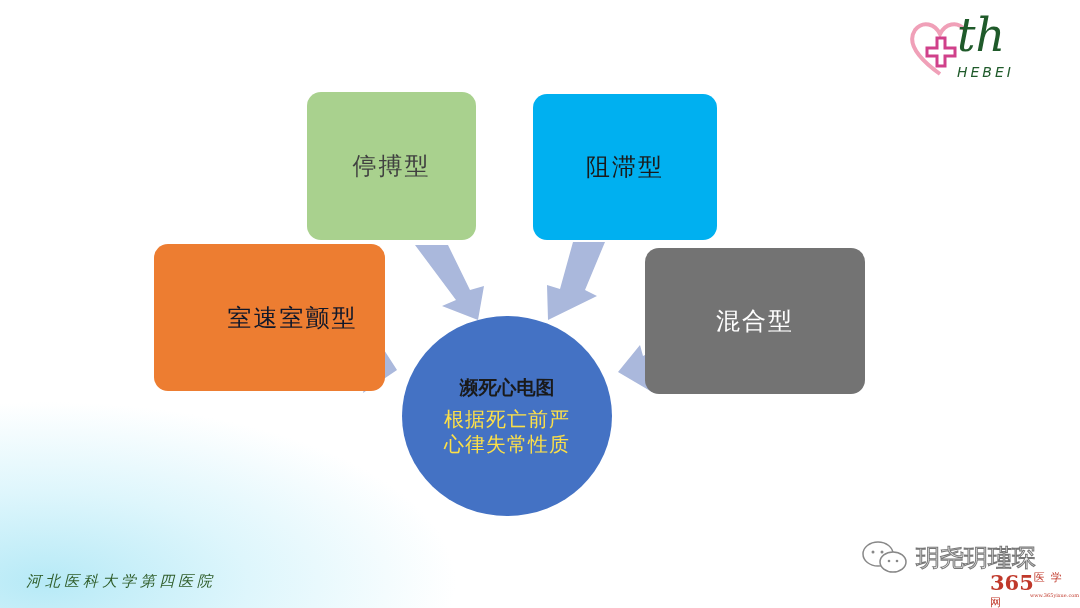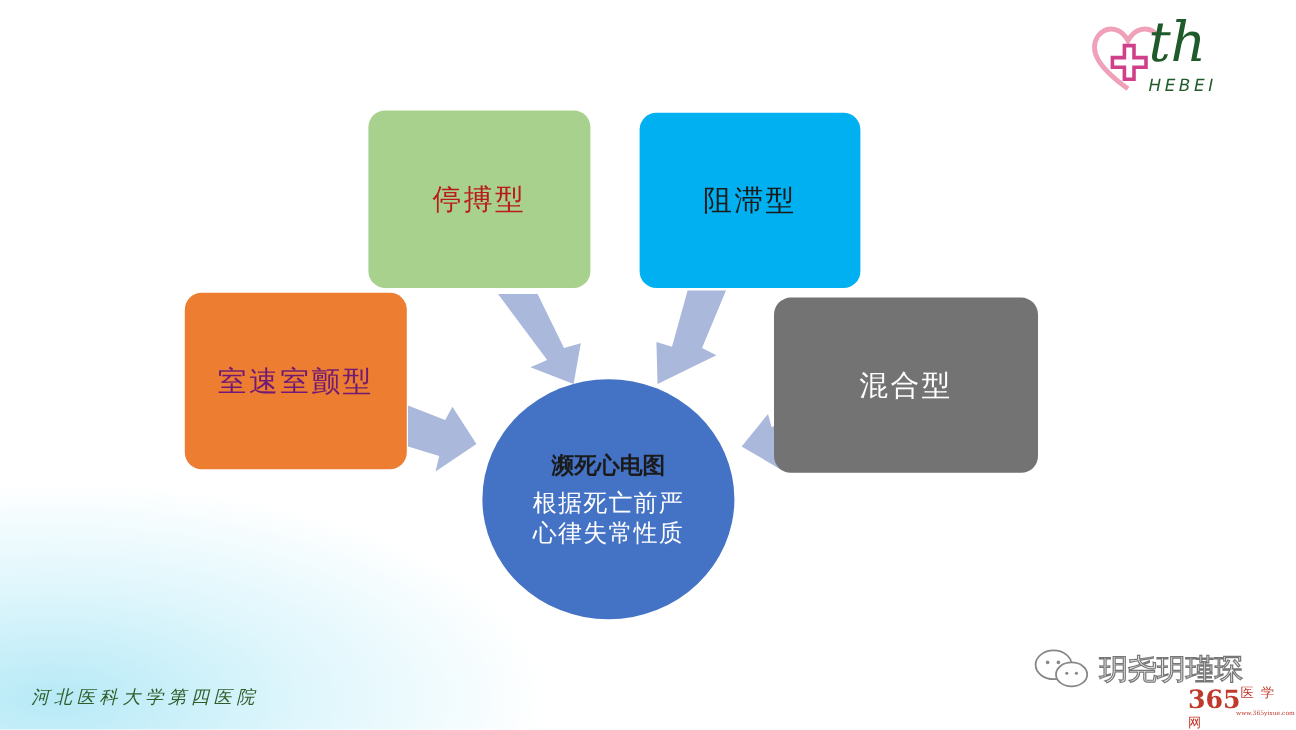--- a/index.html
+++ b/index.html
@@ -4,21 +4,21 @@
 <style>
   html, body { margin:0; padding:0; }
   body { width:1080px; height:608px; position:relative; overflow:hidden; background:#ffffff; font-family:"DejaVu Serif", serif; }
   .bg-wash { position:absolute; left:-60px; top:400px; width:520px; height:260px;
     background: radial-gradient(ellipse at 20% 70%, rgba(170,230,245,0.85) 0%, rgba(200,240,250,0.6) 35%, rgba(255,255,255,0) 70%); }
   .box { position:absolute; border-radius:14px; display:flex; align-items:center; justify-content:center;
     font-size:24px; letter-spacing:2px; }
   .circle { position:absolute; left:402px; top:316px; width:210px; height:200px; border-radius:50%;
     background:#4472c4; display:flex; flex-direction:column; align-items:center; justify-content:center;text-align:center; }
   .circle .title { color:#1a1a1a; font-size:19px; font-weight:bold; margin-bottom:6px; }
-  .circle .line { color:#ffffff; font-size:20px; line-height:25px; letter-spacing:1px; }
+  .circle .line { color:#fde047; font-size:20px; line-height:25px; letter-spacing:1px; }
   svg.arrows { position:absolute; left:0; top:0; width:1080px; height:608px; }
   .logo { position:absolute; left:905px; top:14px; width:160px; height:75px; }
   .logo .th { position:absolute; left:52px; top:-6px; font-family:"DejaVu Serif", serif; font-style:italic;
     font-size:46px; color:#1f5a2a; }
   .logo .hebei { position:absolute; left:52px; top:50px; font-family:"DejaVu Sans", sans-serif; font-style:italic;
     font-size:14px; letter-spacing:3px; color:#1f5a2a; }
   .footer-left { position:absolute; left:26px; top:572px; font-size:15px; color:#2f5d2a; letter-spacing:4px;
     font-style:italic; font-family:"DejaVu Serif", serif; }
   .wm { position:absolute; left:860px; top:540px; display:flex; align-items:center; }
   .wm .text { font-size:24px; color:#f4f4f4; -webkit-text-stroke:1px #777; margin-left:6px; font-family:"DejaVu Sans", sans-serif; }
@@ -35,24 +35,24 @@
 
   <polygon fill="#aab8dc" points="415,245 448,245 470,290 484,286 478,320 442,306 456,300"></polygon>
 
   <polygon fill="#aab8dc" points="573,242 605,242 585,290 597,296 548,320 547,285 560,289"></polygon>
 
   <polygon fill="#aab8dc" points="340,338 371,350 377,339 397,370 363,393 366,380 340,372"></polygon>
 
   <polygon fill="#aab8dc" points="683,336 683,368 650,378 652,392 618,372 640,345 643,356"></polygon>
 </svg>
 
-<div class="box" style="left:154px;top:244px;width:185px;height:147px;background:#ed7d31;color:#701a75;">
+<div class="box" style="left:154px;top:244px;width:185px;height:147px;background:#ed7d31;color:#0f172a;padding-left:46px;">
   <span>室速室颤型</span>
 </div>
-<div class="box" style="left:307px;top:92px;width:185px;height:148px;background:#a9d18e;color:#b91c1c;">
+<div class="box" style="left:307px;top:92px;width:169px;height:148px;background:#a9d18e;color:#404040;">
   <span>停搏型</span>
 </div>
 <div class="box" style="left:533px;top:94px;width:184px;height:146px;background:#00b0f0;color:#1a1a1a;">
   <span>阻滞型</span>
 </div>
 <div class="box" style="left:645px;top:248px;width:220px;height:146px;background:#737373;color:#ffffff;">
   <span>混合型</span>
 </div>
 
 <div class="circle">

